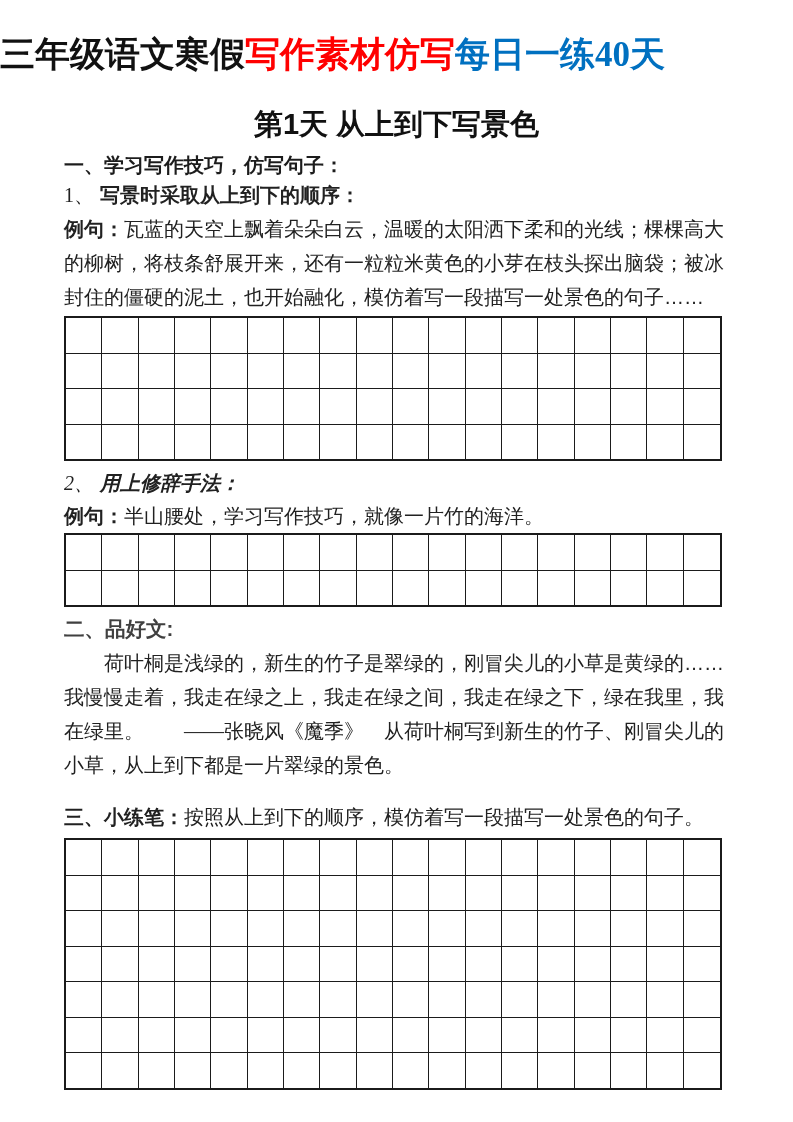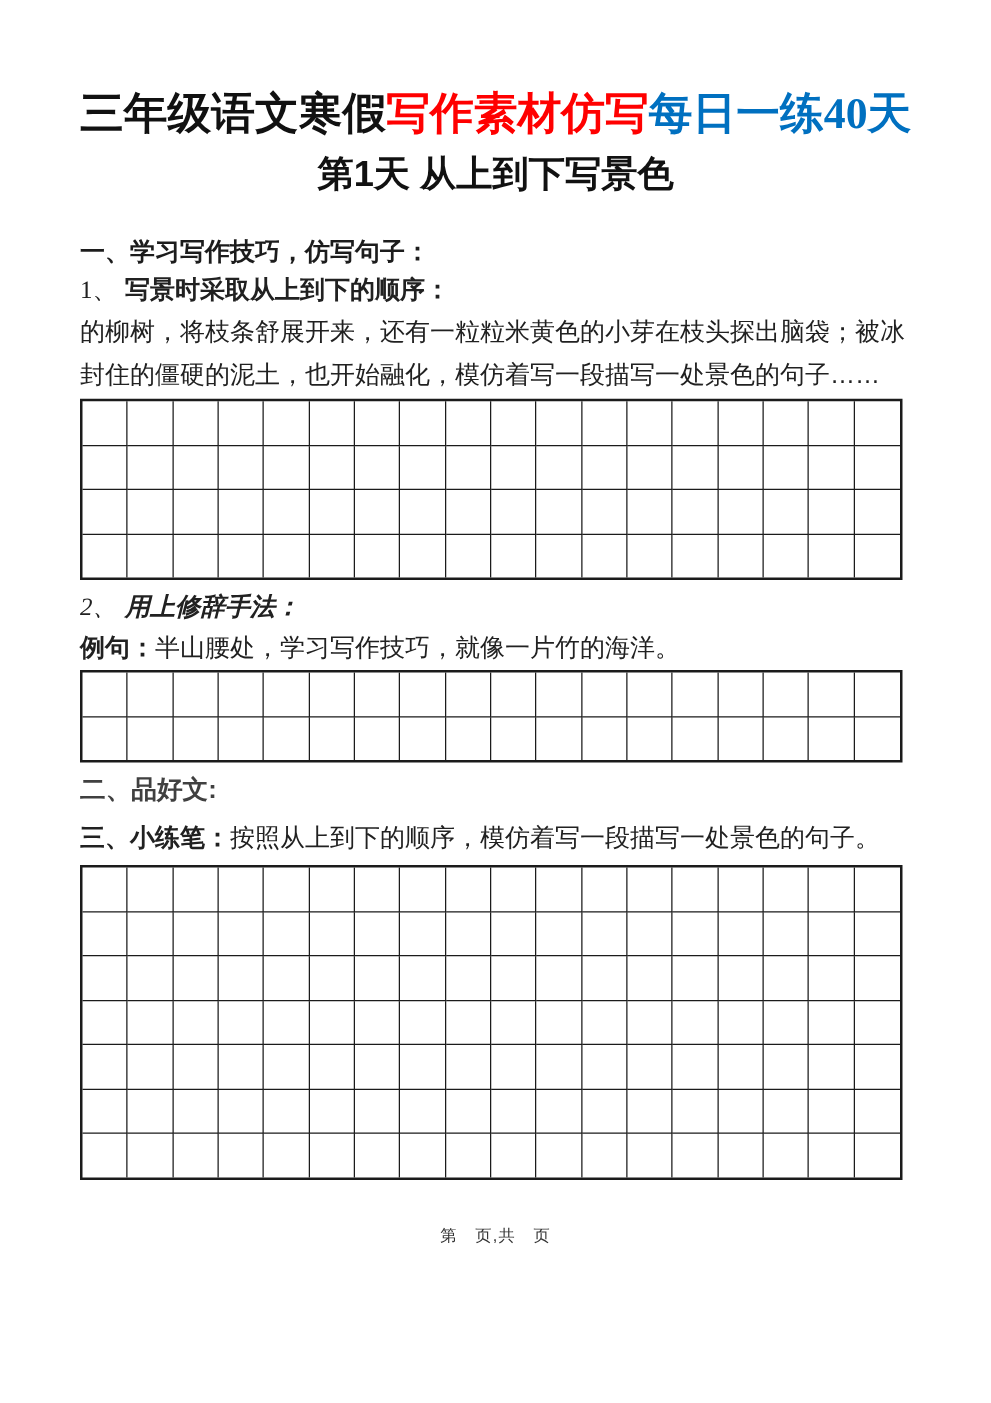--- a/index.html
+++ b/index.html
@@ -7,47 +7,46 @@
     width: 793px; height: 1122px;
     background: #ffffff;
     font-family: "Liberation Sans", sans-serif;
     color: #212121;
     overflow: hidden;
   }
   .page { width: 793px; height: 1122px; position: relative; }
 
   .main-title {
     padding-top: 30px;
-    text-align: center;
+    text-align: left;
     font-family: "Liberation Serif", serif;
     font-weight: 700;
     font-size: 35px;
     line-height: 50px;
     letter-spacing: 0px;
     white-space: nowrap;
-    margin-top: 36px;
   }
   .t-red  { color: #ff0000; }
   .t-blue { color: #0070c0; }
   .t-black{ color: #111111; }
 
   .subtitle {
-    margin-top: 4px;
+    margin-top: 24px;
     text-align: center;
     font-weight: 700;
     font-size: 29px;
     line-height: 40px;
     color: #111111;
     white-space: nowrap;
   }
 
   .content { margin-left: 64px; width: 658px; }
 
   .h-one {
-    margin-top: 29px;
+    margin-top: 8px;
     font-size: 20px; line-height: 27px;
     font-weight: 700; color: #1c1c1c;
     white-space: nowrap;
   }
   .h-sub { margin-top: 3px; font-size: 20px; line-height: 27px; white-space: nowrap; }
   .h-sub .num {
     font-family: "Liberation Serif", serif;
     font-weight: 400; margin-right: 6px;
   }
   .h-sub b { font-weight: 700; }
@@ -75,21 +74,21 @@
   }
   .cell.last-col { border-right: none; }
   .cell.last-row { border-bottom: none; }
 
   .h-two {
     margin-top: 8px;
     font-size: 20.5px; line-height: 28px;
     font-weight: 700; color: #404040;
     white-space: nowrap;
   }
-  .h-three { margin-top: 10px; font-size: 20px; line-height: 30px; white-space: nowrap; }
+  .h-three { margin-top: 20px; font-size: 20px; line-height: 30px; white-space: nowrap; }
   .h-three b { font-weight: 700; }
 
   .footer {
     margin-top: 36px;
     text-align: center;
     font-size: 13px;
     color: #333333;
     letter-spacing: 1px;
   }
 </style>
@@ -106,20 +105,23 @@
 
   <div class="content">
 
     <div class="h-one">一、学习写作技巧，仿写句子：</div>
 
     <div class="h-sub">
       <span class="num">1、</span><b>写景时采取从上到下的顺序：</b>
     </div>
 
     <div class="para">
+      <div class="line">
+        <b>例句：</b><span>瓦蓝的天空上飘着朵朵白云，温暖的太阳洒下柔和的光线；棵棵高大</span>
+      </div>
       <div class="line">的柳树，将枝条舒展开来，还有一粒粒米黄色的小芽在枝头探出脑袋；被冰</div>
       <div class="line">封住的僵硬的泥土，也开始融化，模仿着写一段描写一处景色的句子……</div>
     </div>
 
     <div class="grid" style="grid-template-columns: repeat(18, 1fr);">
         <div class="cell"></div>
         <div class="cell"></div>
         <div class="cell"></div>
         <div class="cell"></div>
         <div class="cell"></div>
@@ -234,20 +236,30 @@
         <div class="cell last-row"></div>
         <div class="cell last-row"></div>
         <div class="cell last-row"></div>
         <div class="cell last-row"></div>
         <div class="cell last-row"></div>
         <div class="cell last-col last-row"></div>
       </div>
 
     <div class="h-two">二、品好文:</div>
 
+    <div class="para">
+      <div class="line indent">荷叶桐是浅绿的，新生的竹子是翠绿的，刚冒尖儿的小草是黄绿的……</div>
+      <div class="line">我慢慢走着，我走在绿之上，我走在绿之间，我走在绿之下，绿在我里，我</div>
+      <div class="line">
+        <span>在绿里。</span><span class="kai">　　——张晓风《魔季》　从荷叶桐写到新生的竹子、刚冒尖儿的</span>
+      </div>
+      <div class="line">
+        <span class="kai">小草，从上到下都是一片翠绿的景色。</span>
+      </div>
+    </div>
 
     <div class="h-three">
       <b>三、小练笔：</b><span>按照从上到下的顺序，模仿着写一段描写一处景色的句子。</span>
     </div>
 
     <div class="grid" style="margin-top: 6px; grid-template-columns: repeat(18, 1fr);">
         <div class="cell"></div>
         <div class="cell"></div>
         <div class="cell"></div>
         <div class="cell"></div>

